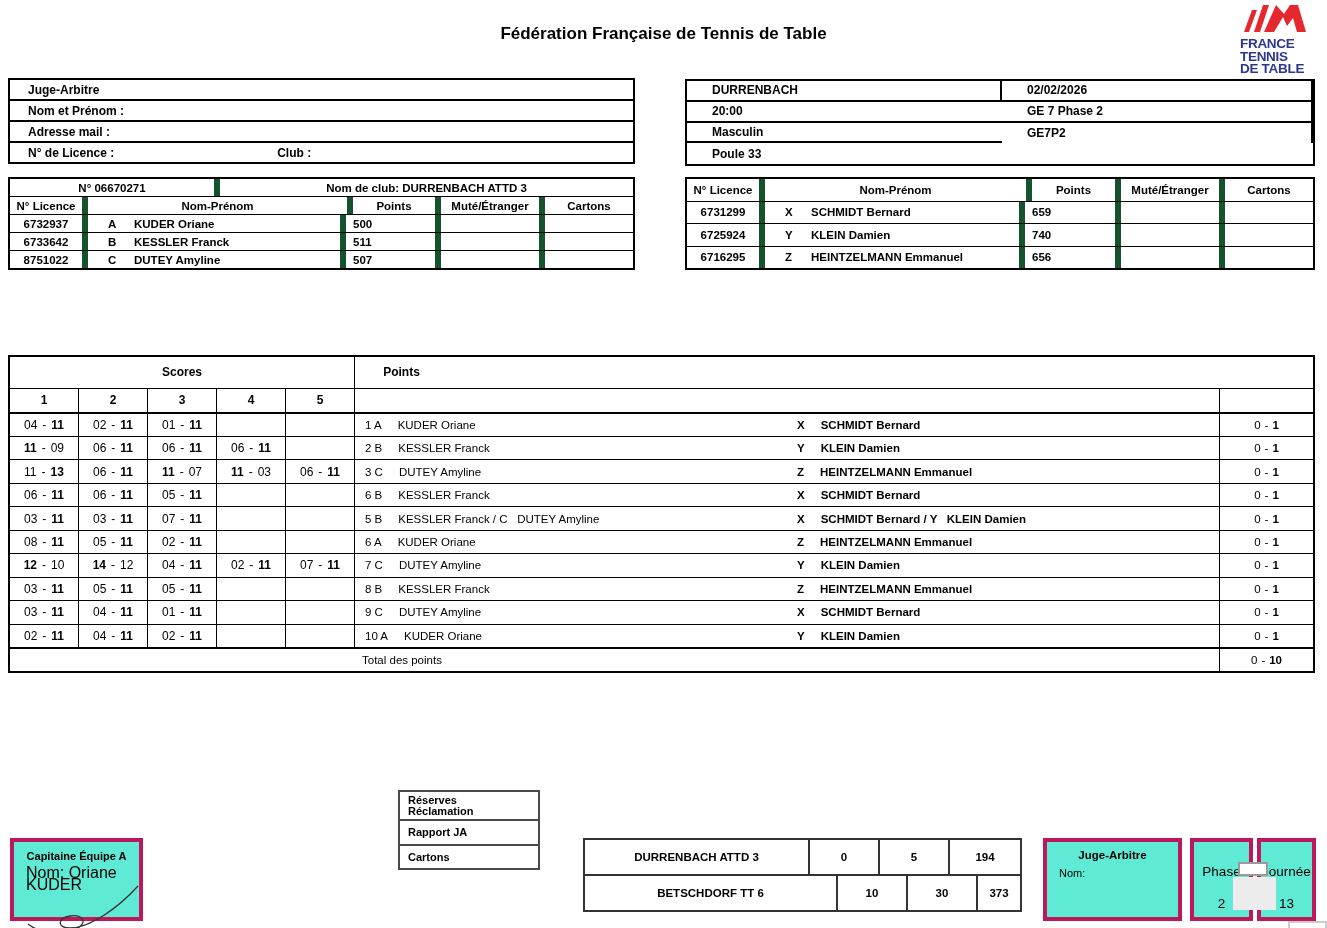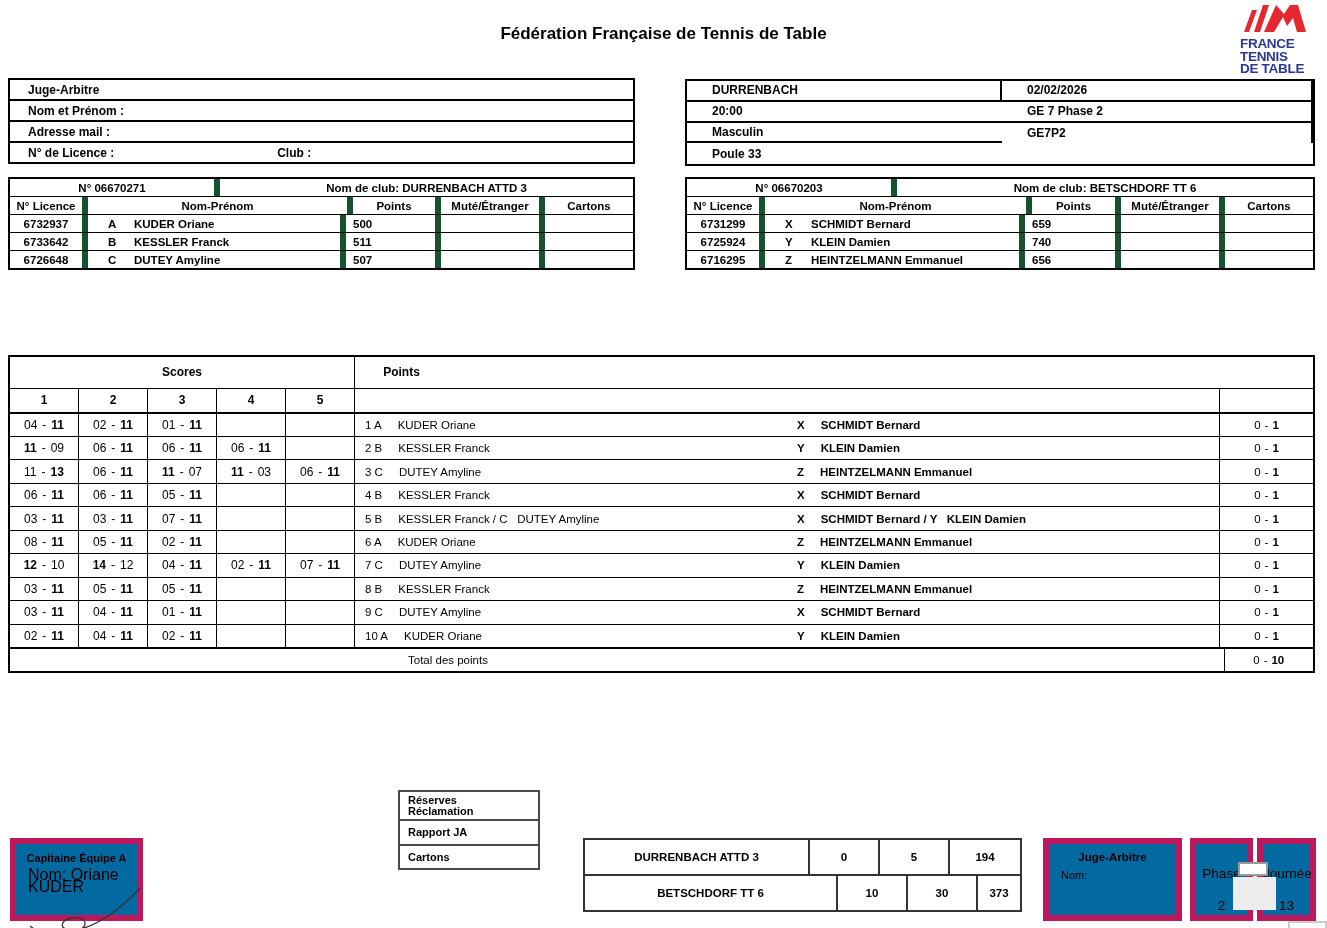--- a/index.html
+++ b/index.html
@@ -33,36 +33,36 @@
   .tcell.namecell{justify-content:flex-start;}
   .tcell .pletter{display:inline-block;margin-left:20px;width:26px;}
   .tcell.ptscell{justify-content:flex-start;padding-left:7px;}
 
   
   .scoretable{left:8px;top:355px;width:1307px;height:318px;border:2px solid #000;display:flex;flex-direction:column;font-size:11.5px;}
   .srow{display:flex;border-bottom:1px solid #000;}
   .srow.h1{height:32px;border-bottom:1px solid #000;}
   .srow.h2{height:24px;border-bottom:2px solid #000;}
   .srow.mrow{height:23.5px;}
-  .srow.trowl{height:23px;border-bottom:none;border-top:1px solid #000;padding-left:46px;}
+  .srow.trowl{height:23px;border-bottom:none;border-top:1px solid #000;}
   .scell{border-right:1px solid #000;display:flex;align-items:center;justify-content:center;box-sizing:border-box;}
   .scell:last-child{border-right:none;}
   .hdr{font-weight:bold;font-size:12px;}
   .gamecell{width:69px;gap:5px;font-size:12px;}
   .gamecell .win{font-weight:bold;}
   .ordcell{width:865px;justify-content:flex-start;}
   .ordcell .half{width:50%;display:flex;align-items:center;padding-left:10px;box-sizing:border-box;white-space:pre;overflow:hidden;}
   .ordcell .pref{margin-right:16px;white-space:pre;}
   .ordcell .away{font-weight:bold;}
   .ptscol{width:93px;gap:4px;}
   .ptscol .win{font-weight:bold;}
   .totcell{width:1210px;justify-content:flex-start;padding-left:352px;box-sizing:border-box;}
 
   
-  .graybox{border:6px solid #be185d;background:#0369a1;}
+  .graybox{border:4px solid #be185d;background:#5eead4;}
   .cap{top:838px;height:83px;}
   .cap .captitle{text-align:center;font-size:11px;font-weight:bold;margin-top:8px;}
   .cap .capname{font-size:16px;margin:5px 0 0 12px;line-height:12px;}
   .sig{position:absolute;left:8px;top:40px;overflow:visible;}
   .resv{left:398px;top:790px;width:142px;height:80px;border:2px solid #4a4a4a;display:flex;flex-direction:column;}
   .resv-cell{border-bottom:2px solid #4a4a4a;font-size:11px;font-weight:bold;padding:3px 0 2px 8px;line-height:11px;display:flex;flex-direction:column;justify-content:center;flex:1;}
   .resv-cell:last-child{border-bottom:none;}
   .totals{left:583px;top:838px;width:439px;height:74px;border:2px solid #333;display:flex;flex-direction:column;font-size:11.5px;font-weight:bold;}
   .totals .trw{flex:1;display:flex;border-bottom:2px solid #333;}
   .totals .trw:last-child{border-bottom:none;}
@@ -144,35 +144,31 @@
         <div class="tcell" style="width: 72px;">6733642</div>
         <div class="tcell namecell" style="flex: 1 1 0%;">
           <span class="pletter">B</span>
           <span>KESSLER Franck</span>
         </div>
         <div class="tcell ptscell" style="width: 82px;">511</div>
         <div class="tcell" style="width: 98px;"></div>
         <div class="tcell" style="width: 88px;"></div>
       </div>
       <div class="trow">
-        <div class="tcell" style="width: 72px;">6726648</div>
+        <div class="tcell" style="width: 72px;">8751022</div>
         <div class="tcell namecell" style="flex: 1 1 0%;">
           <span class="pletter">C</span>
           <span>DUTEY Amyline</span>
         </div>
         <div class="tcell ptscell" style="width: 82px;">507</div>
         <div class="tcell" style="width: 98px;"></div>
         <div class="tcell" style="width: 88px;"></div>
       </div>
     </div>
   <div class="abs team" style="left:685px;width:630px;">
-      <div class="trow">
-        <div class="tcell" style="width: 204px;">N° 06670203</div>
-        <div class="tcell" style="flex: 1 1 0%;">Nom de club: BETSCHDORF TT 6</div>
-      </div>
       <div class="trow">
         <div class="tcell" style="width: 72px;">N° Licence</div>
         <div class="tcell" style="flex: 1 1 0%;">Nom-Prénom</div>
         <div class="tcell" style="width: 83px;">Points</div>
         <div class="tcell" style="width: 98px;">Muté/Étranger</div>
         <div class="tcell" style="width: 88px;">Cartons</div>
       </div>
       <div class="trow">
         <div class="tcell" style="width: 72px;">6731299</div>
         <div class="tcell namecell" style="flex: 1 1 0%;">
@@ -327,21 +323,21 @@
           <span class="win">11</span>
         </div>
         <div class="scell gamecell">
           <span>05</span>
           <span>-</span>
           <span class="win">11</span>
         </div>
         <div class="scell gamecell"></div>
         <div class="scell gamecell"></div>
         <div class="scell ordcell">
-          <div class="half"><span class="pref">4 B</span><span>KESSLER Franck</span></div>
+          <div class="half"><span class="pref">6 B</span><span>KESSLER Franck</span></div>
           <div class="half away"><span class="pref">X</span><span>SCHMIDT Bernard</span></div>
         </div>
         <div class="scell ptscol">
           <span>0</span>
           <span>-</span>
           <span class="win">1</span>
         </div>
       </div>
       <div class="srow mrow">
         <div class="scell gamecell">

